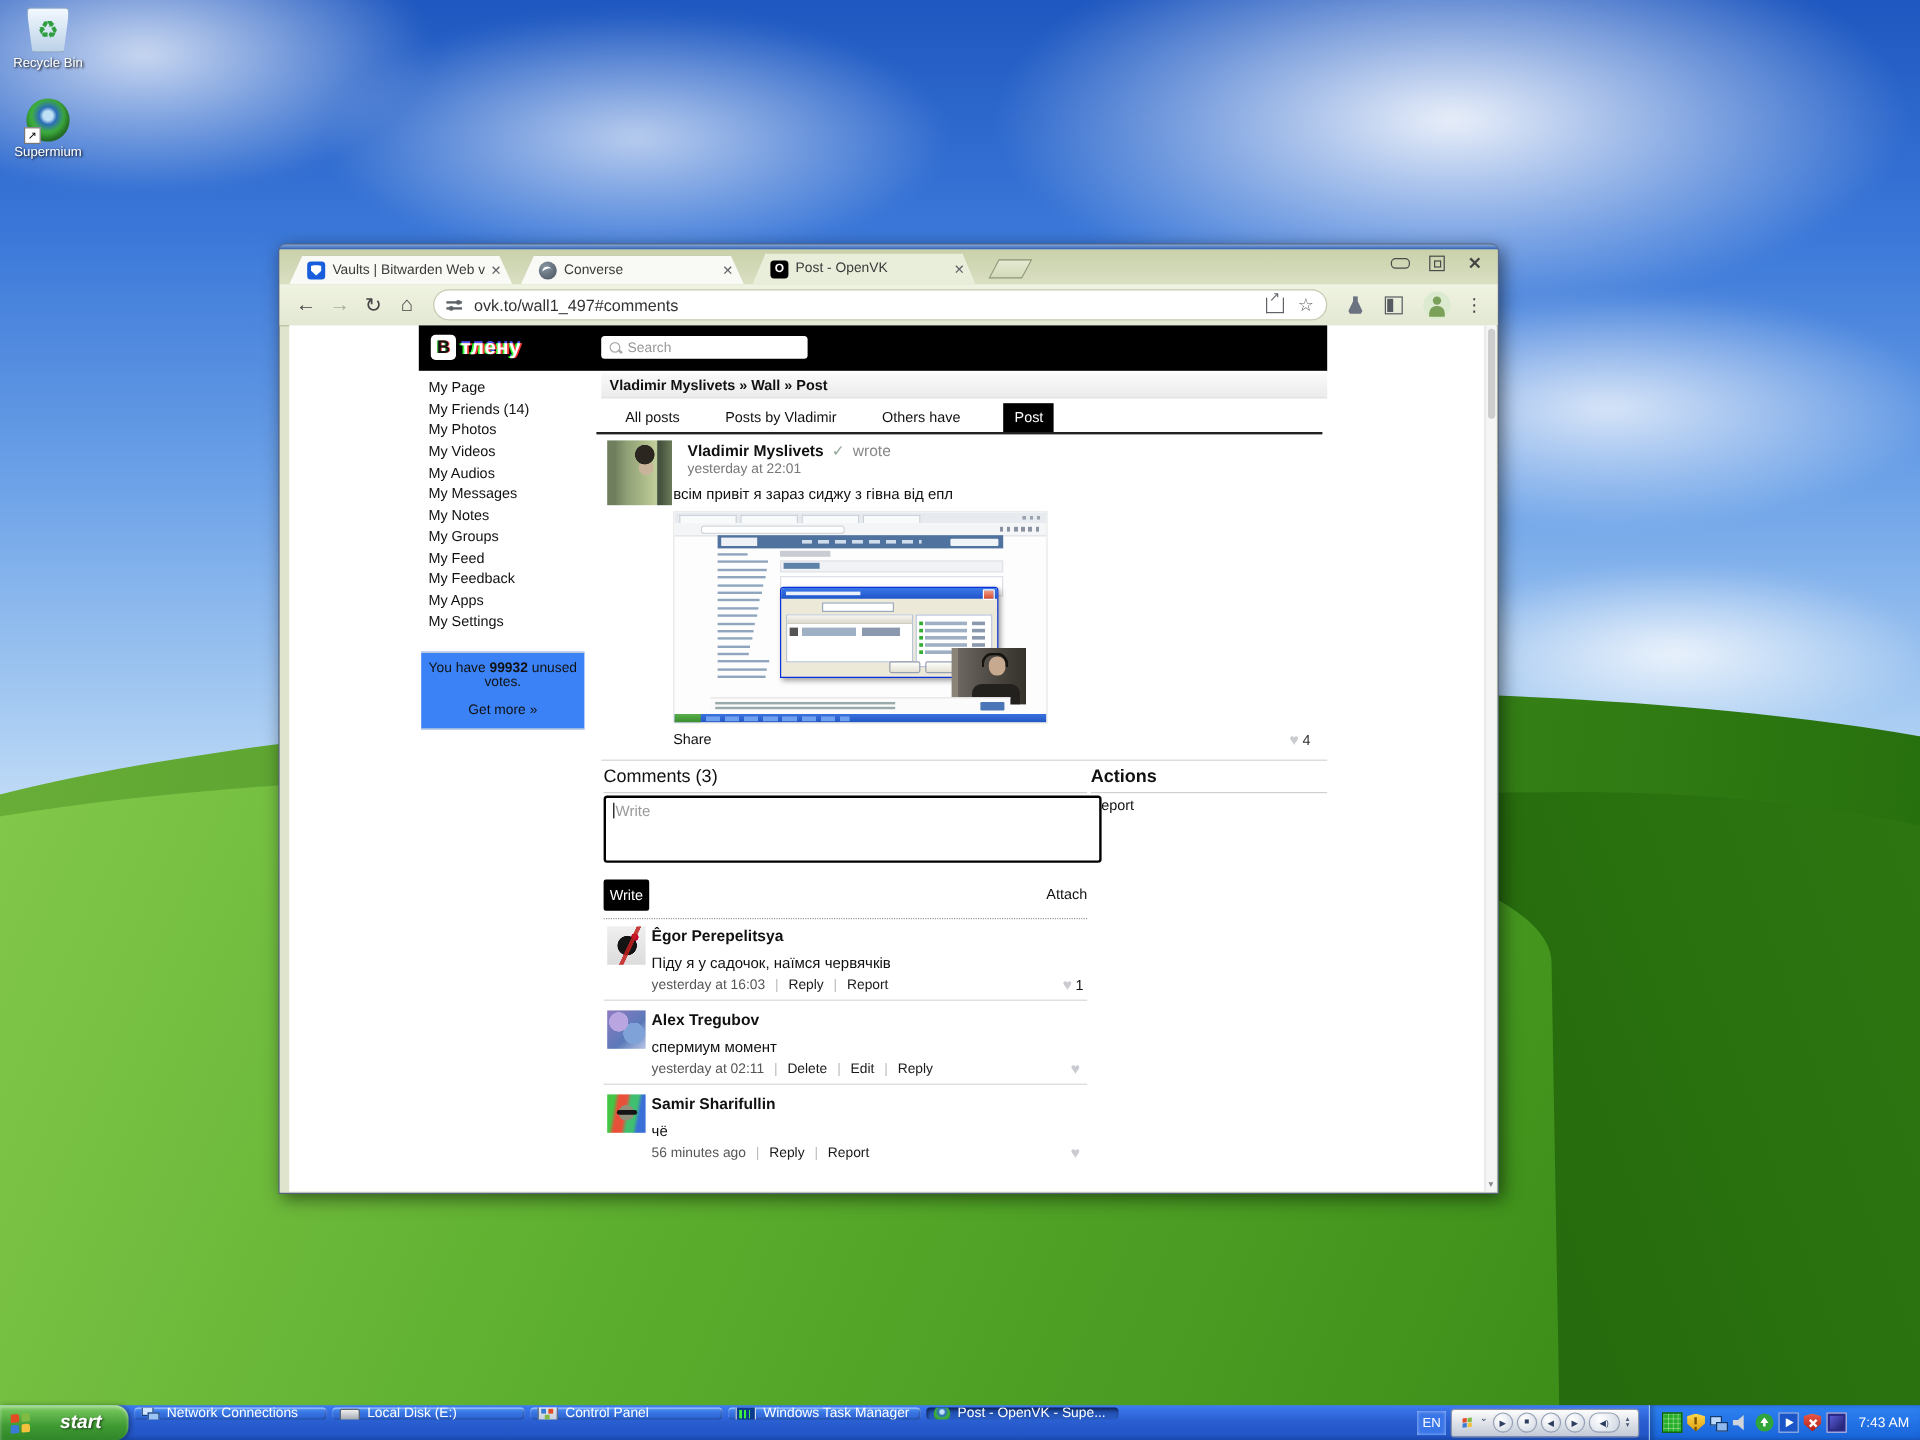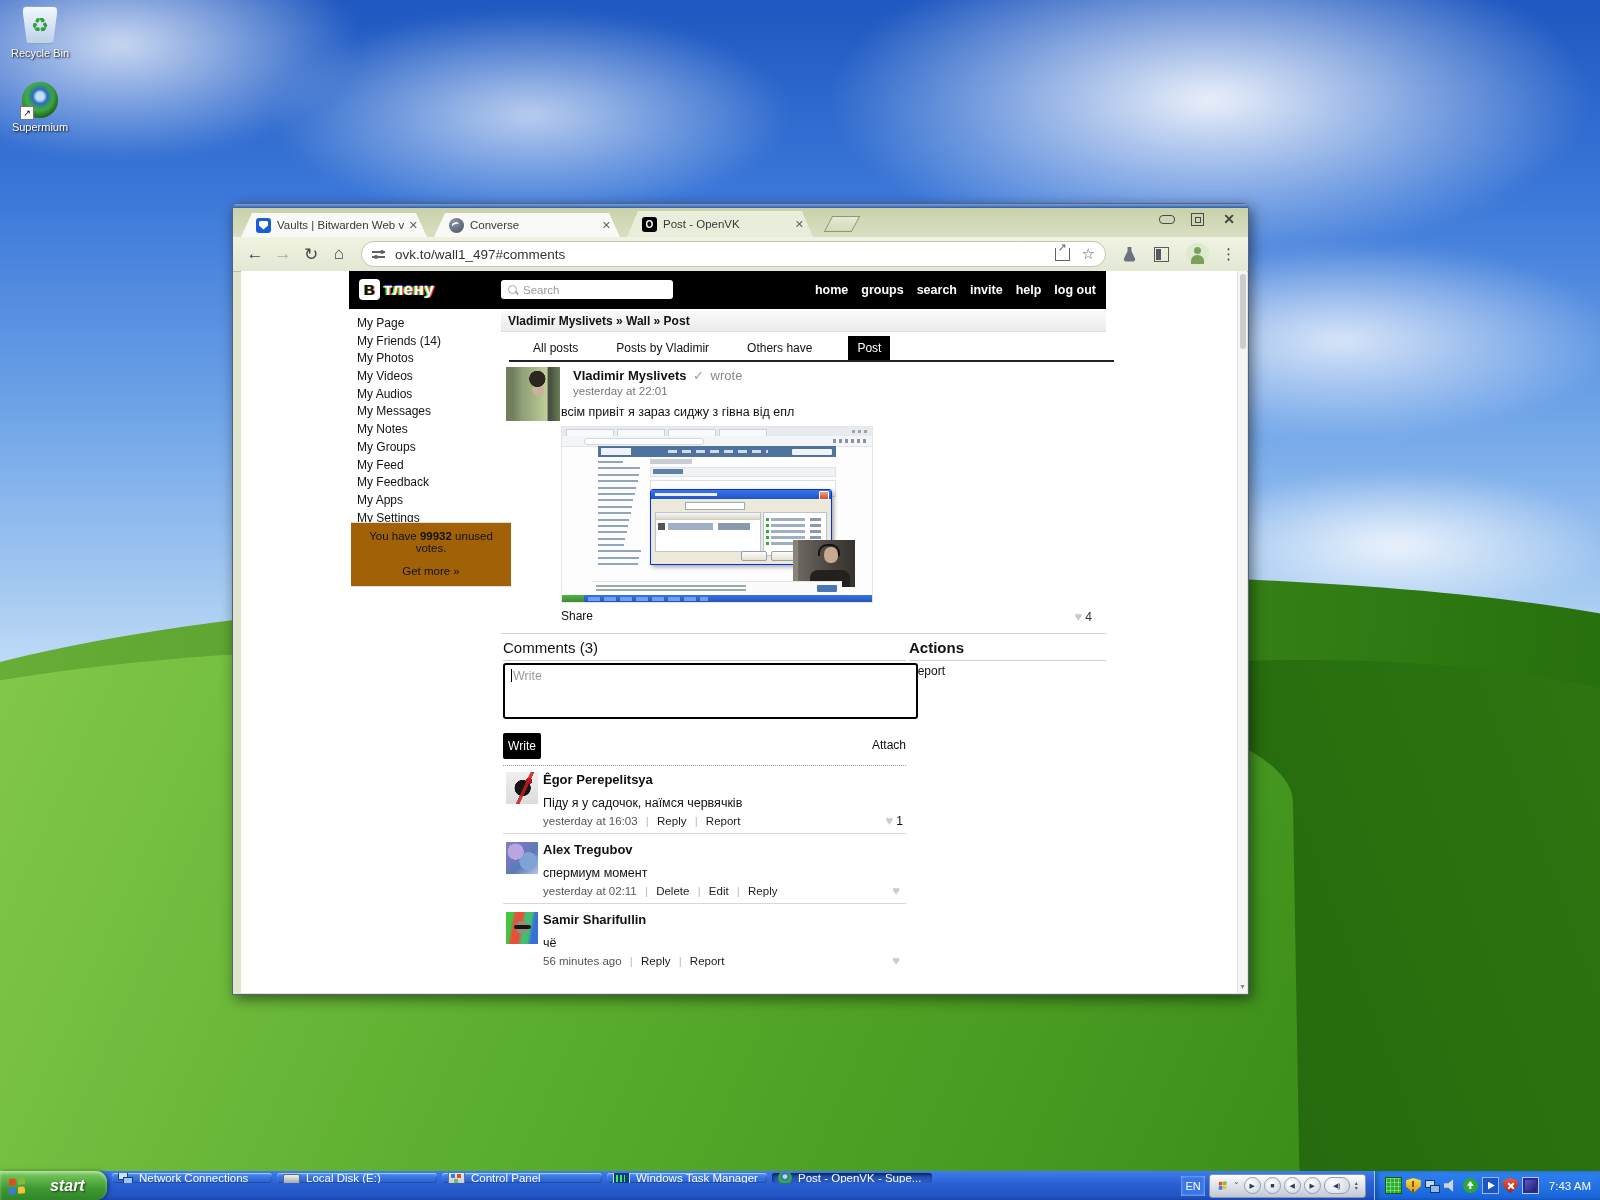--- a/index.html
+++ b/index.html
@@ -105,28 +105,28 @@
     text-shadow:1.5px 0 #f33,-1.5px 0 #3f3,0 -1.5px #55f}
   .ovk-search{position:absolute;left:152px;top:9px;width:158px;height:19px;background:#fff;
     border-radius:3px;display:flex;align-items:center;padding:0 7px;gap:6px;color:#999;font-size:11.5px;cursor:text}
   .mag{width:7px;height:7px;border:1.5px solid #aaa;border-radius:50%;position:relative;flex:none}
   .mag::after{content:"";position:absolute;left:6px;top:6px;width:4px;height:1.5px;background:#aaa;transform:rotate(45deg)}
   .ovk-nav{position:absolute;right:10px;top:0;height:38px;display:flex;align-items:center;gap:13px;
     color:#fff;font-weight:bold;font-size:12.5px}
   .ovk-nav span{cursor:pointer}
   .ovk-sidebar{position:absolute;left:116px;top:46px;width:132px;display:flex;flex-direction:column;gap:5.7px}
   .sb-item{font-size:12px;line-height:12px;cursor:pointer}
-  .votes-box{position:absolute;left:110px;top:251px;width:160px;background:#a16207;
+  .votes-box{position:absolute;left:110px;top:272px;width:136px;background:#3b82f6;
     border-top:1px solid #ddd;border-bottom:1px solid #ddd;text-align:center;
     font-size:11.5px;padding:7px 3px 9px;box-sizing:border-box}
   .get-more{margin-top:11px;cursor:pointer}
   .breadcrumb{position:absolute;left:260px;top:40px;width:605px;height:21px;
     background:linear-gradient(#fafafa,#ebebeb);border-bottom:1px solid #dcdcdc;
     font-weight:bold;display:flex;align-items:center;padding-left:7px;box-sizing:border-box;cursor:pointer}
-  .wall-tabs{position:absolute;left:268px;top:66px;width:605px;height:25px;border-bottom:2px solid #222;
+  .wall-tabs{position:absolute;left:256px;top:66px;width:605px;height:25px;border-bottom:2px solid #222;
     display:flex;align-items:flex-end;gap:34px;padding-left:22px;box-sizing:border-box}
   .wtab{padding:5px 2px;cursor:pointer}
   .wtab.active{background:#000;color:#fff;padding:5px 9px}
 
   .post-avatar{position:absolute;left:265px;top:96px;width:54px;height:54px;cursor:pointer;
     background:
       radial-gradient(circle at 58% 22%,#2b2620 0 15%,rgba(0,0,0,0) 16%),
       radial-gradient(circle at 60% 42%,#c9b49b 0 13%,rgba(0,0,0,0) 14%),
       linear-gradient(90deg,#6f7f5e 0 12%,#8fa076 30%,#a9b887 55%,#c2cf9d 76%,#45523f 78% 82%,#6c7b58 100%)}
   .post-name-row{position:absolute;left:332px;top:97px;font-size:13px}
@@ -370,28 +370,20 @@
     <div class="content">
       <div class="ovk-header">
         <div class="ovk-logo">
           <span class="logo-box">В</span>
           <span class="logo-text">тлену</span>
         </div>
         <div class="ovk-search">
           <span class="mag"></span>
           <span>Search</span>
         </div>
-        <div class="ovk-nav">
-          <span>home</span>
-          <span>groups</span>
-          <span>search</span>
-          <span>invite</span>
-          <span>help</span>
-          <span>log out</span>
-        </div>
       </div>
 
       <div class="ovk-sidebar">
         <div class="sb-item">My Page</div>
         <div class="sb-item">My Friends (14)</div>
         <div class="sb-item">My Photos</div>
         <div class="sb-item">My Videos</div>
         <div class="sb-item">My Audios</div>
         <div class="sb-item">My Messages</div>
         <div class="sb-item">My Notes</div>

